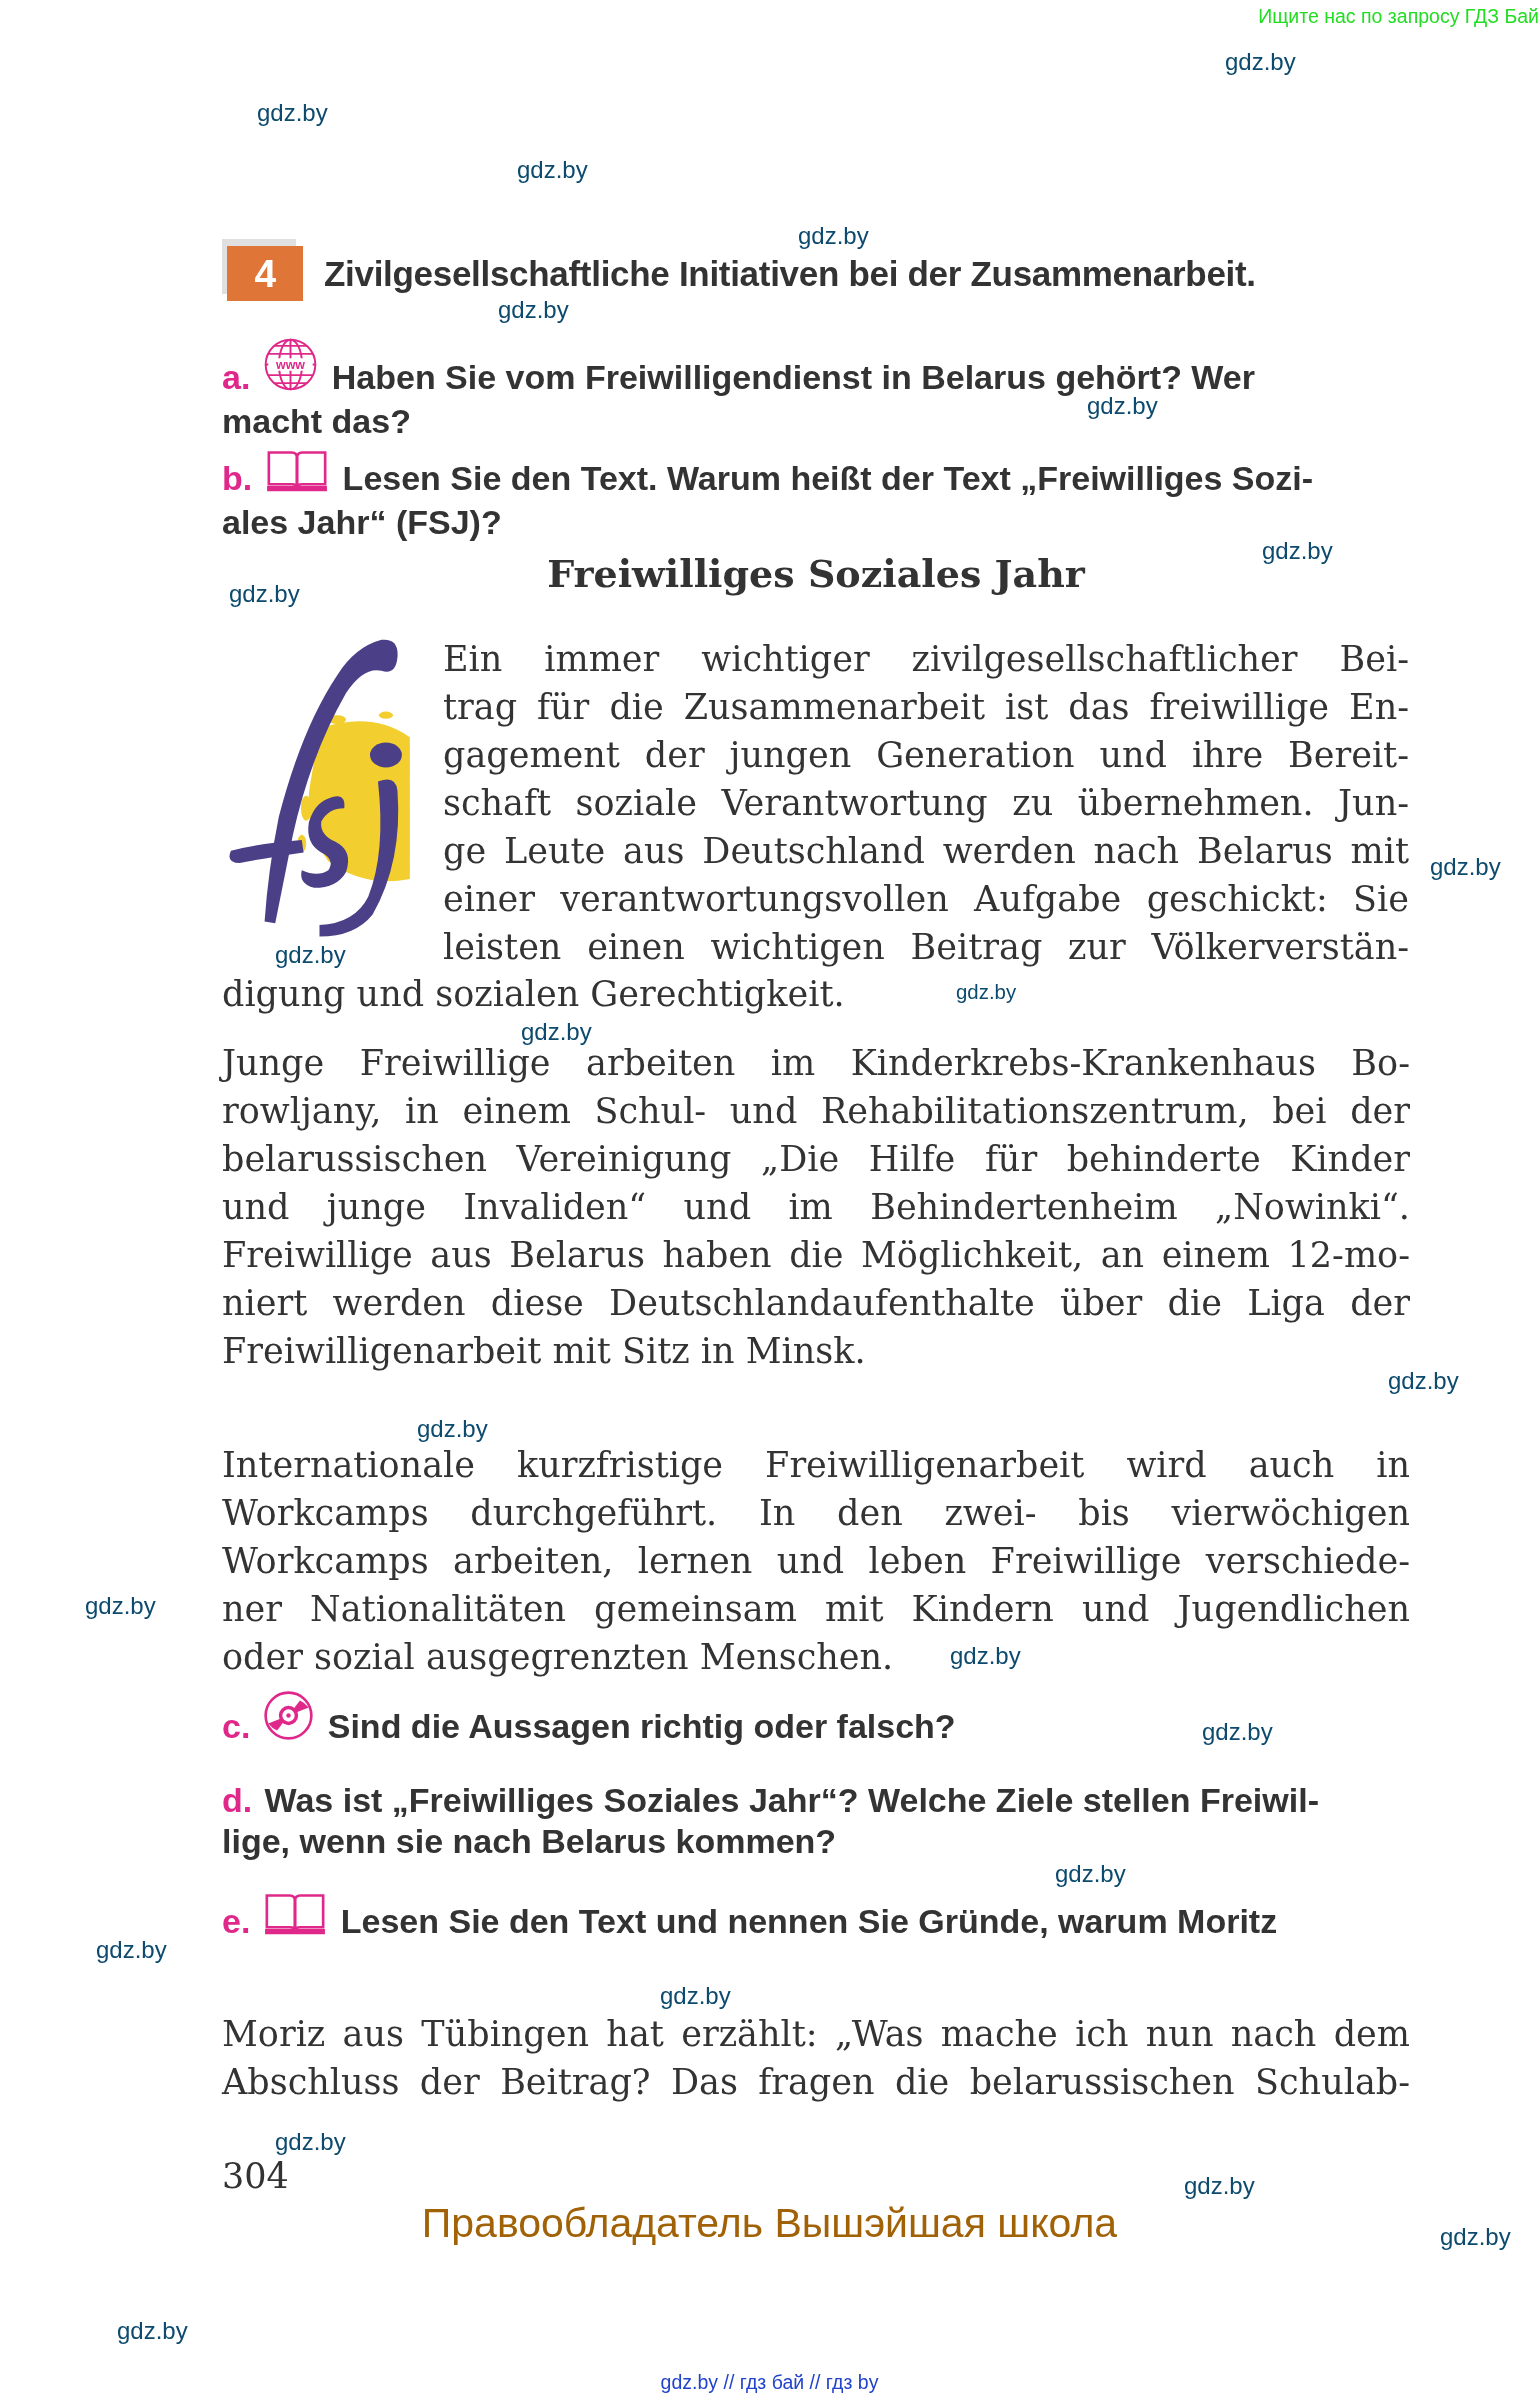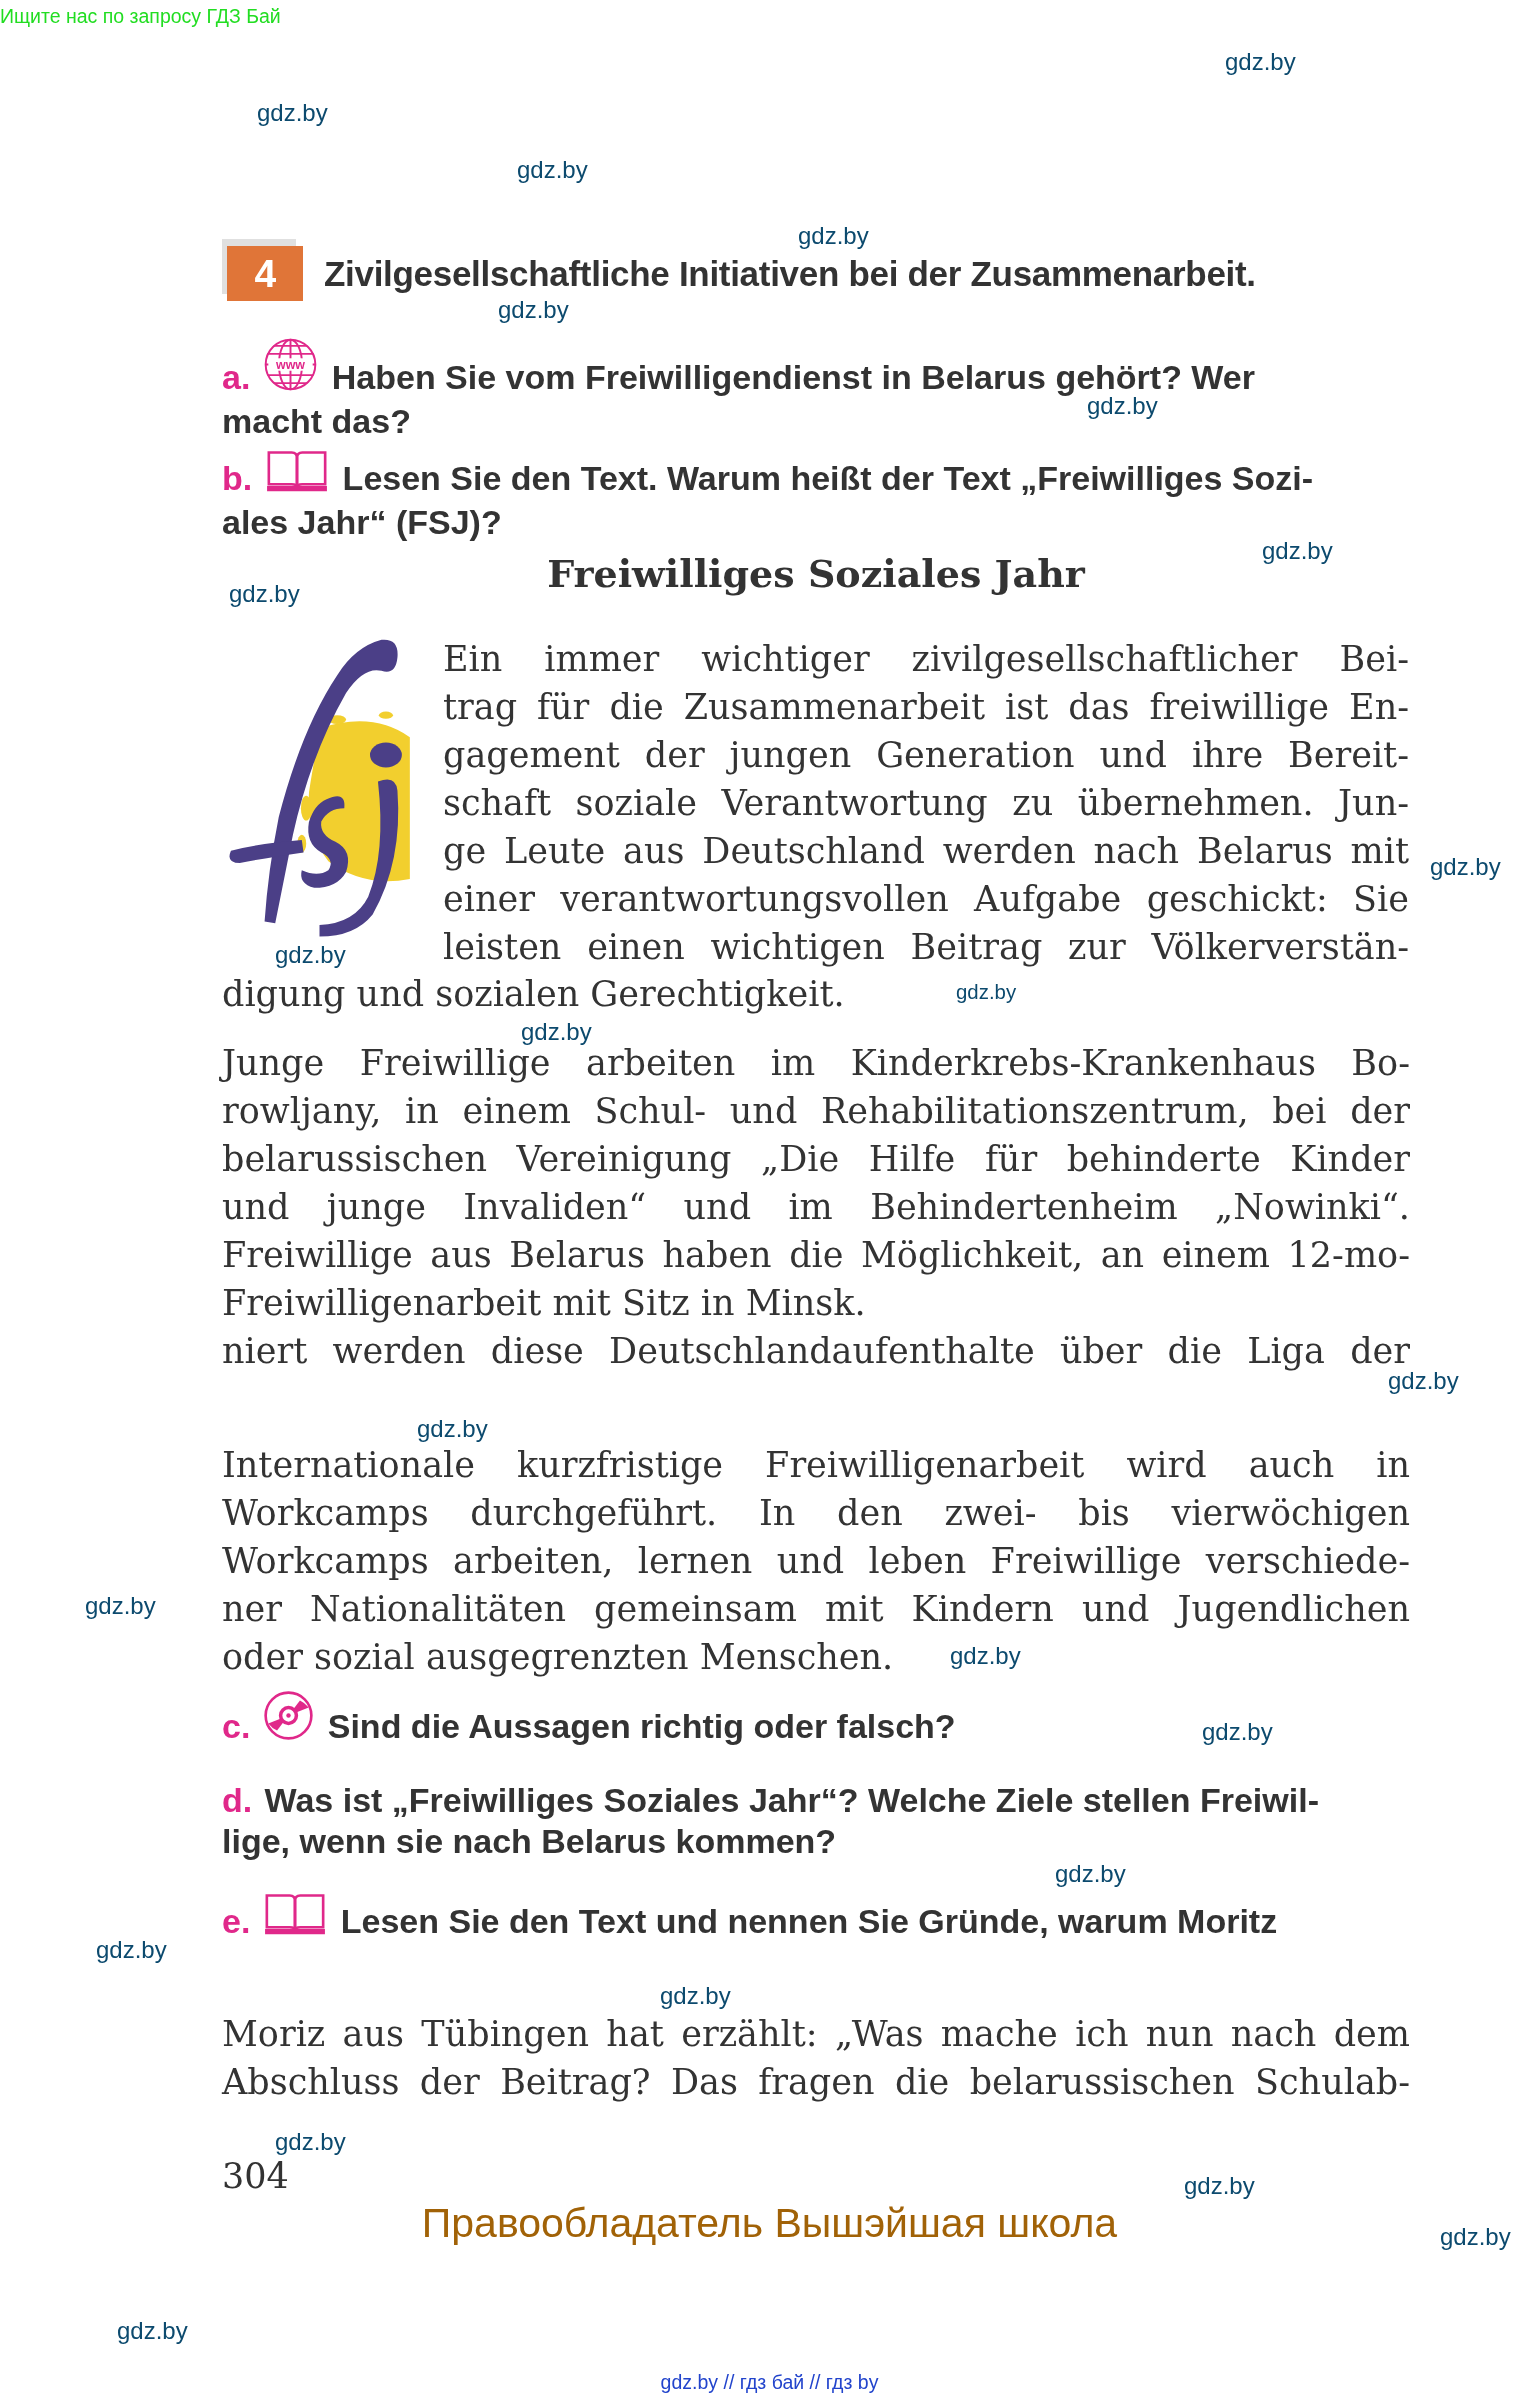--- a/index.html
+++ b/index.html
@@ -1,17 +1,17 @@
 <!DOCTYPE html>
 <html style="font-size:14px"><head>
 <meta charset="utf-8">
 <style>
   html, body { margin: 0; padding: 0; background: #ffffff; }
   body { width: 1539px; height: 2401px; position: relative; overflow: hidden; color: #333333; }
-  .top-banner { position: absolute; top: 5.3px; left: 0; width: 1539px; text-align: left; color: #22dd22; font-family: "Liberation Sans", sans-serif; font-size: 19.5px; }
+  .top-banner { position: absolute; top: 5.3px; left: 0; width: 1539px; text-align: right; color: #22dd22; font-family: "Liberation Sans", sans-serif; font-size: 19.5px; }
   .wm { position: absolute; font-family: "Liberation Sans", sans-serif; font-size: 24px; color: #0c4a6e; white-space: nowrap; }
   .wm.small { font-size: 20.4px; }
   .task-badge { position: absolute; left: 222px; top: 239px; width: 82px; height: 62px; }
   .task-badge .shadow { position: absolute; left: 0; top: 0; width: 74px; height: 55px; background: #e0e0e0; }
   .task-badge .box { position: absolute; left: 5.3px; top: 7px; width: 76px; height: 55px; background: #e07538; color: #ffffff; font-family: "Liberation Sans", sans-serif; font-weight: bold; font-size: 39px; text-align: center; line-height: 55px; }
   .task-title { position: absolute; left: 324px; top: 254px; font-family: "Liberation Sans", sans-serif; font-weight: bold; font-size: 35px; color: #333333; white-space: nowrap; letter-spacing: -0.3px; }
   .q { position: absolute; left: 222px; width: 1188px; font-family: "Liberation Sans", sans-serif; font-weight: bold; font-size: 34px; line-height: 41px; color: #333333; text-align: justify; }
   .q .letter { color: #e0288a; margin-right: 12.4px; }
   .q .icon { display: inline-block; vertical-align: -3.5px; margin-right: 14px; }
   .article-title { position: absolute; left: 222px; width: 1188px; top: 551px; text-align: center; font-family: "DejaVu Serif", serif; font-weight: bold; font-size: 38px; color: #333333; }
@@ -121,22 +121,22 @@
 <div class="para" style="left:222px;top:970px;width:1188px;">
   <span class="line last">digung und sozialen Gerechtigkeit.</span>
 </div>
 
 <div class="para" style="left:222px;top:1039px;width:1188px;">
   <span class="line">Junge Freiwillige arbeiten im Kinderkrebs-Krankenhaus Bo-</span>
   <span class="line">rowljany, in einem Schul- und Rehabilitationszentrum, bei der</span>
   <span class="line">belarussischen Vereinigung „Die Hilfe für behinderte Kinder</span>
   <span class="line">und junge Invaliden“ und im Behindertenheim „Nowinki“.</span>
   <span class="line">Freiwillige aus Belarus haben die Möglichkeit, an einem 12-mo-</span>
+  <span class="line">niert werden diese Deutschlandaufenthalte über die Liga der</span>
   <span class="line last">Freiwilligenarbeit mit Sitz in Minsk.</span>
-  <span class="line">niert werden diese Deutschlandaufenthalte über die Liga der</span>
 </div>
 
 <div class="para" style="left:222px;top:1441px;width:1188px;">
   <span class="line">Internationale kurzfristige Freiwilligenarbeit wird auch in</span>
   <span class="line">Workcamps durchgeführt. In den zwei- bis vierwöchigen</span>
   <span class="line">Workcamps arbeiten, lernen und leben Freiwillige verschiede-</span>
   <span class="line">ner Nationalitäten gemeinsam mit Kindern und Jugendlichen</span>
   <span class="line last">oder sozial ausgegrenzten Menschen.</span>
 </div>
 

